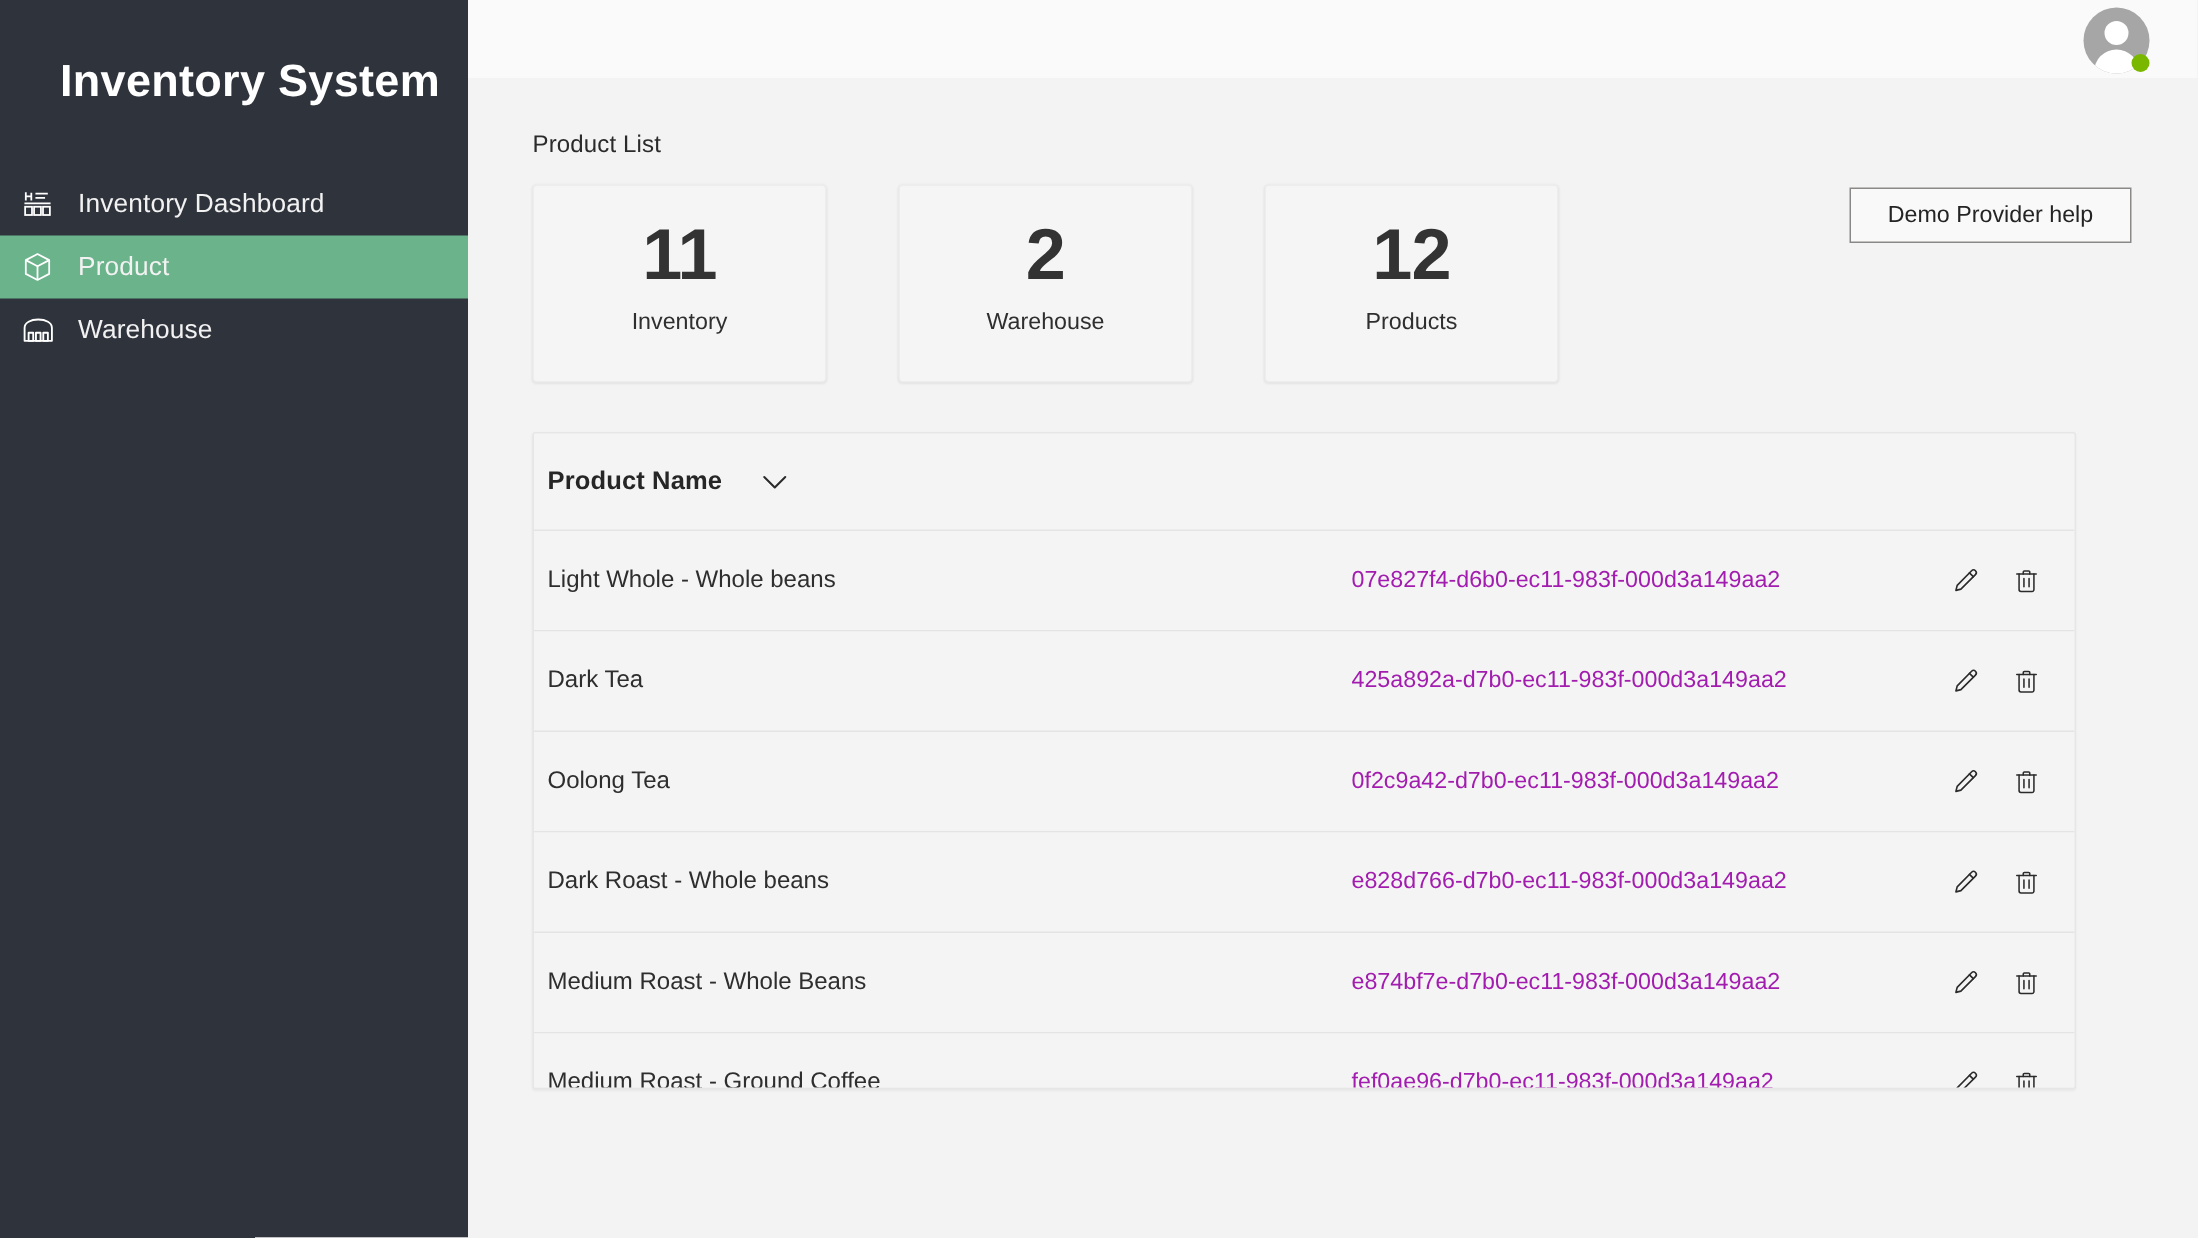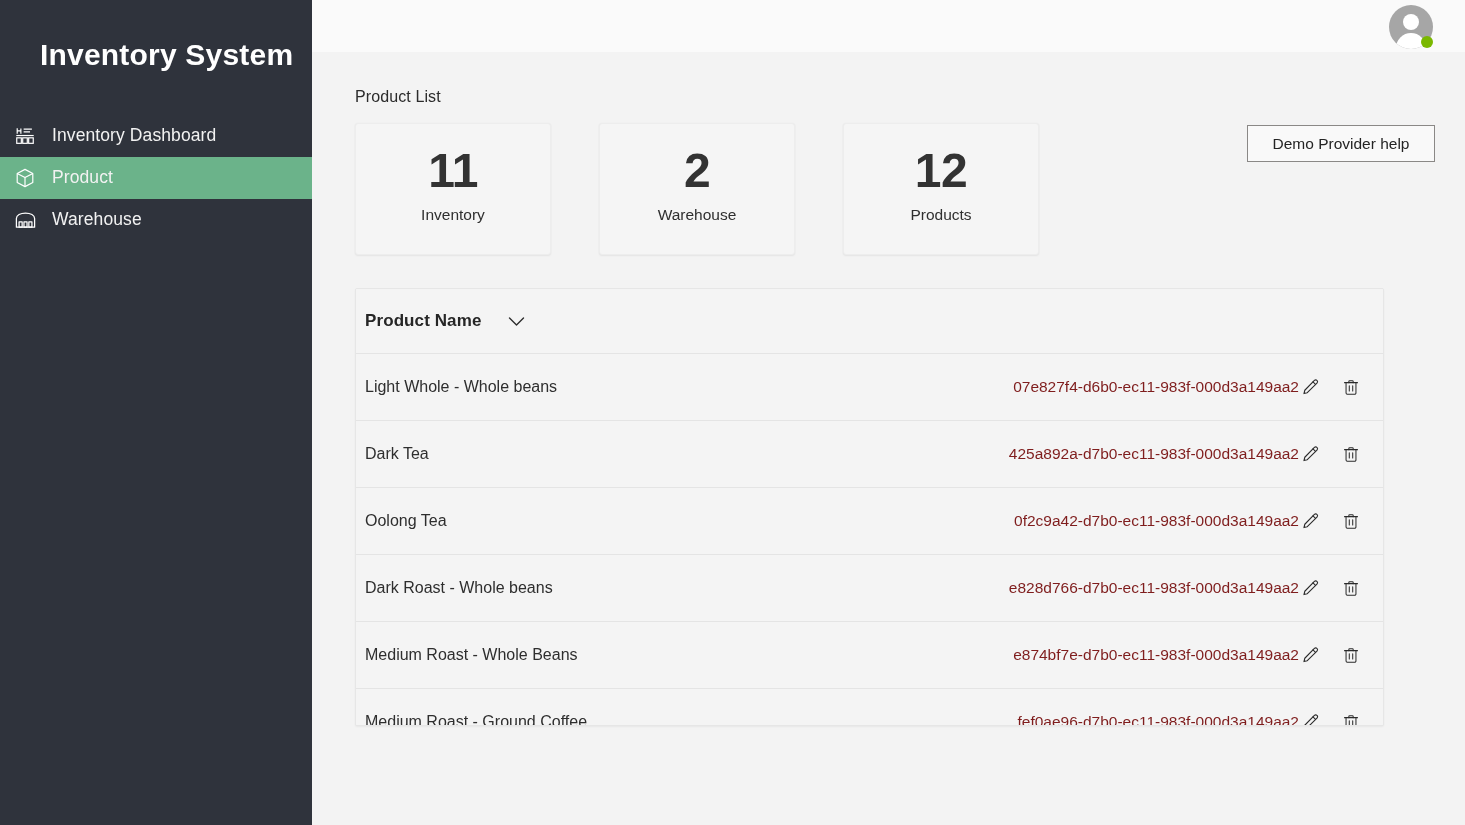--- a/index.html
+++ b/index.html
@@ -104,21 +104,21 @@
     font-size: 16px;
     color: #2b2b2b;
     font-weight: 400;
     margin-top: 36px;
     letter-spacing: 0.1px;
   }
 
   
   #help-button {
     position: absolute;
-    right: 30px;
+    right: 44px;
     top: 37px;
     min-width: 188px;
     height: 37px;
     background: #f9f9f9;
     border: 1px solid #8a8886;
     color: #242424;
     font-size: 15.5px;
     font-family: "Liberation Sans", sans-serif;
     display: flex; align-items: center; justify-content: center;
     cursor: pointer;
@@ -201,22 +201,21 @@
   }
   .cell-name {
     width: 545px;
     padding-left: 9px;
     font-size: 16px;
     color: #2e2e2e;
   }
   .cell-id {
     width: 398px;
     font-size: 15.5px;
-    color: #7f1d1d;
-    text-align: right;
+    color: #a21caf;
   }
   .cell-actions {
     flex: 1 1 auto;
     display: flex;
     align-items: center;
     gap: 19px;
   }
   .action-icon {
     width: 22px; height: 22px;
     display: flex; align-items: center; justify-content: center;

